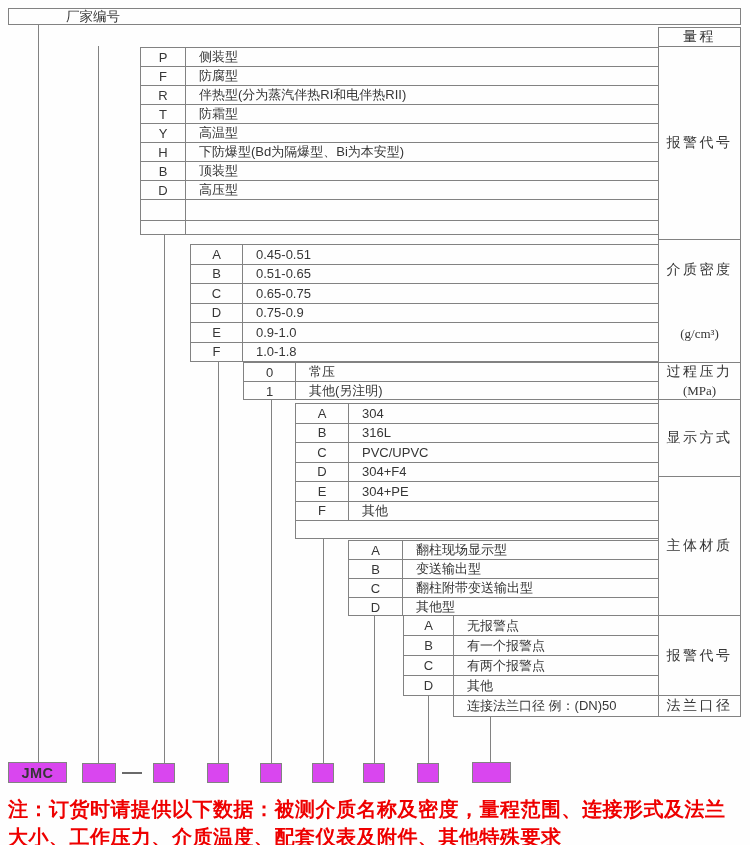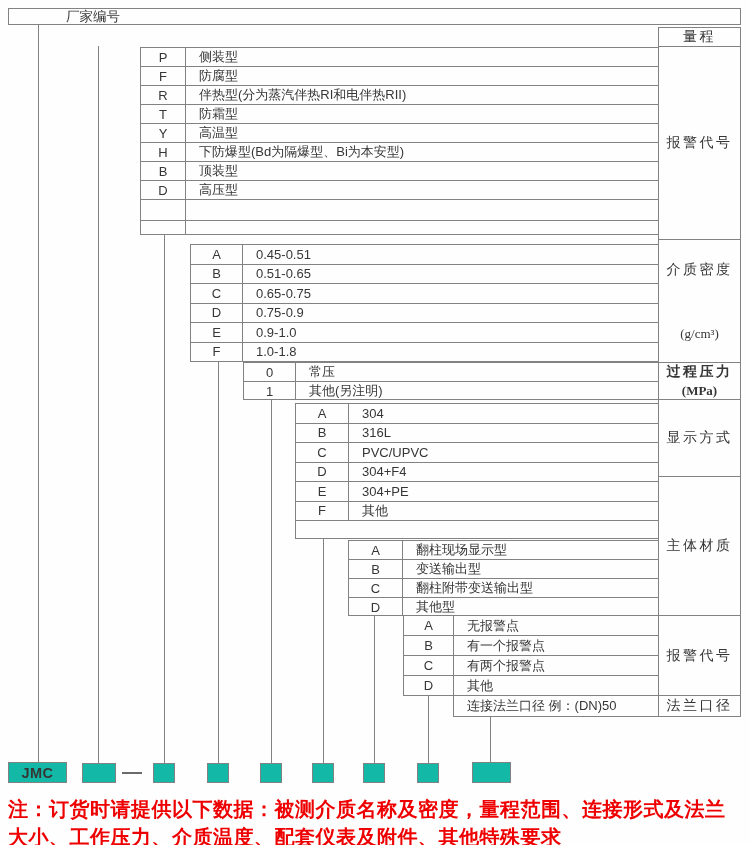--- a/index.html
+++ b/index.html
@@ -20,21 +20,21 @@
   .row:last-child{border-bottom:none;}
   .row.fixed{flex:0 0 auto;}
   .code{box-sizing:border-box;border-right:1px solid var(--bc);display:flex;align-items:center;justify-content:center;font-size:13px;}
   .desc{flex:1;display:flex;align-items:center;padding-left:13px;font-size:13px;white-space:nowrap;}
   .labelcol{position:absolute;left:658px;top:27px;width:83px;height:690px;box-sizing:border-box;border:1px solid var(--bc);display:flex;flex-direction:column;}
   .lcell{box-sizing:border-box;border-bottom:1px solid var(--bc);display:flex;flex-direction:column;align-items:center;justify-content:center;
          font-family:"Liberation Serif", serif;font-size:14px;letter-spacing:2.5px;flex:0 0 auto;}
   .lcell:last-child{border-bottom:none;font-family:Liberation Serif, serif;}
   .lcell .unit{letter-spacing:0;font-size:13px;margin-top:2px;}
   .vline{position:absolute;width:1px;background:var(--bc);}
-  .bx{position:absolute;box-sizing:border-box;border:1px solid var(--bc);background:#14b8a6;display:flex;align-items:center;justify-content:center;}
+  .bx{position:absolute;box-sizing:border-box;border:1px solid var(--bc);background:#d946ef;display:flex;align-items:center;justify-content:center;}
   .bx.model{font-weight:bold;font-size:14.5px;letter-spacing:.5px;}
   .dash{position:absolute;height:2px;background:#6a6a6a;}
   .note{position:absolute;left:8px;top:795px;width:740px;color:#ee0000;font-weight:bold;font-size:20px;line-height:28px;letter-spacing:.5px;}
 </style>
 </head>
 <body>
 
 <div id="stage">
 
   <div class="hrow" style="left:8px;top:8px;width:733px;height:17px;padding-left:57px;">
@@ -200,21 +200,21 @@
     <div class="lcell" style="height:19px;">
       <div>量程</div>
     </div>
     <div class="lcell" style="height:193px;">
       <div>报警代号</div>
     </div>
     <div class="lcell" style="height:123px;gap:45px;">
       <div>介质密度</div>
       <div class="unit">(g/cm³)</div>
     </div>
-    <div class="lcell" style="height:37px;font-weight:bold;">
+    <div class="lcell" style="height:37px;">
       <div>过程压力</div>
       <div class="unit">(MPa)</div>
     </div>
     <div class="lcell" style="height:77px;">
       <div>显示方式</div>
     </div>
     <div class="lcell" style="height:139px;">
       <div>主体材质</div>
     </div>
     <div class="lcell" style="height:80px;">

